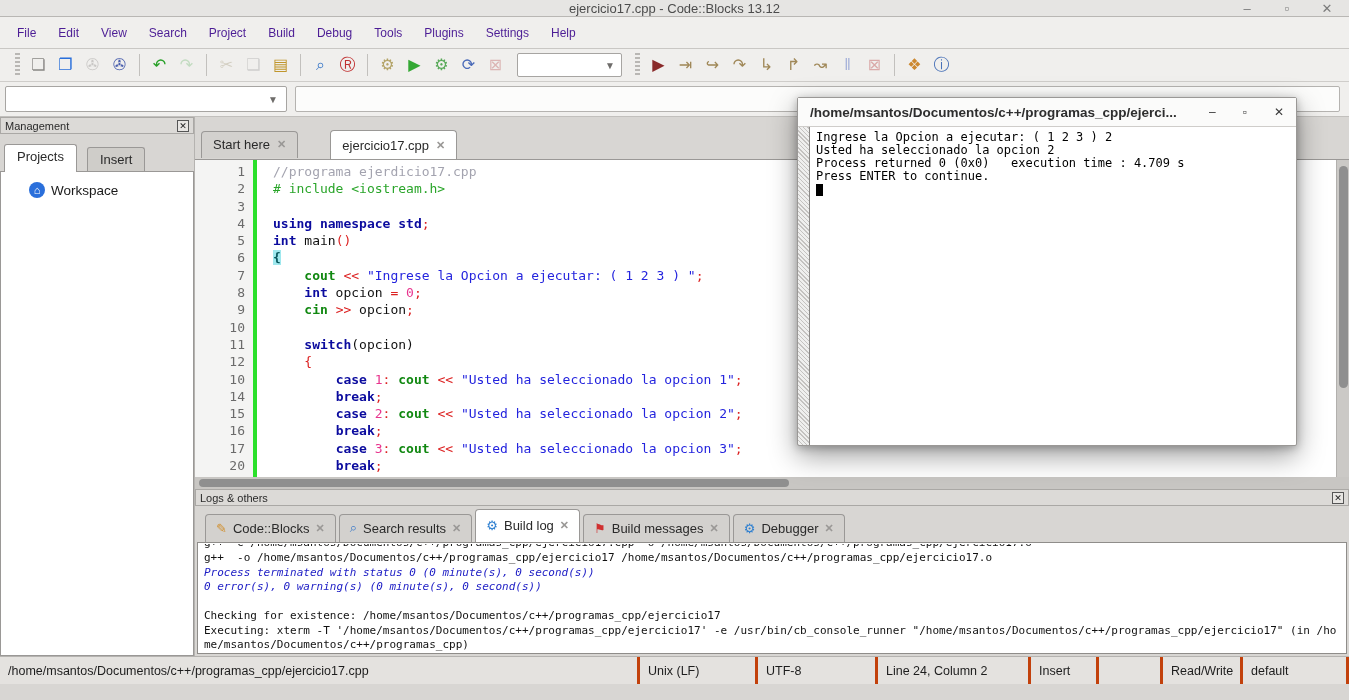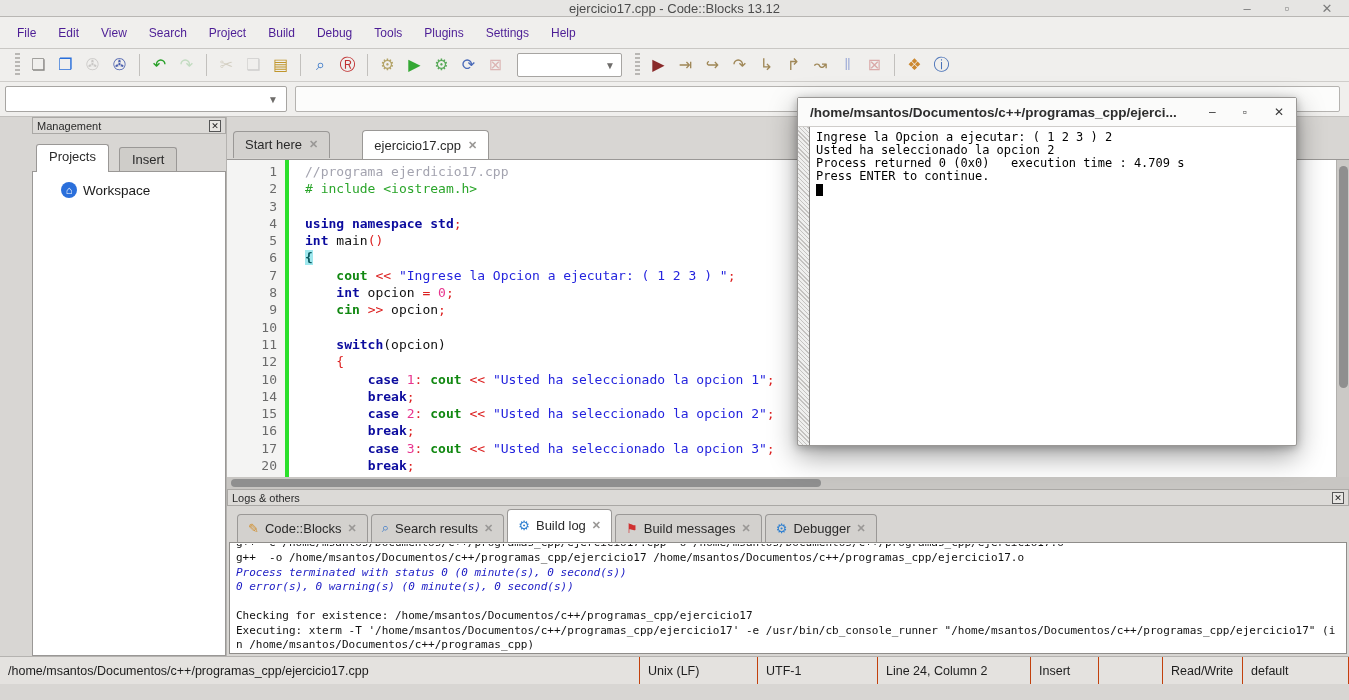--- a/index.html
+++ b/index.html
@@ -34,21 +34,21 @@
   .toolbar2 { height:35px; background:#f0efed; border-bottom:1px solid #c2c0bd;
     display:flex; align-items:center; gap:8px; padding:0 5px; }
   .combo2 { width:282px; height:26px; background:#fff; border:1px solid #a7a5a2; border-radius:2px;
     display:flex; align-items:center; justify-content:flex-end; padding-right:8px; }
   .field2 { flex:1; height:26px; background:#fcfcfb; border:1px solid #b5b3b0; border-radius:2px; margin-right:4px; }
 
   
   .mainrow { height:539px; display:flex; }
 
   
-  .mgmt { width:195px; background:#d8d6d3; display:flex; flex-direction:column; border-right:1px solid #b5b3b0;margin-left:32px; }
+  .mgmt { width:195px; background:#d8d6d3; display:flex; flex-direction:column; border-right:1px solid #b5b3b0; }
   .caption { height:17px; background:#dcdad7; border:1px solid #aaa8a5; display:flex; align-items:center;
     font-size:11px; color:#2a2a2a; padding:0 4px; }
   .caption .cap-label { flex:1; }
   .capx { width:12px; height:12px; border:1px solid #555; font-size:9px; line-height:10px;
     text-align:center; color:#222; background:#e8e6e3; }
   .mgmt-tabs { display:flex; align-items:flex-end; height:29px; padding-left:4px; margin-top:9px;gap:8px; }
   .mtab { font-size:13px; color:#2a2a2a; padding:4px 12px 5px; border:1px solid #9a9896; border-bottom:none;
     background:#cfcdc9; border-radius:3px 3px 0 0; margin-right:2px; }
   .mtab.active { background:#fff; height:28px; position:relative; z-index:2; }
   .mgmt-body { flex:1; background:#fff; border:1px solid #9a9896; margin-top:-1px; padding:10px 0 0 28px; }
@@ -98,21 +98,21 @@
   .ltab .licon { font-size:13px; }
   .logbody { flex:1; background:#fff; border:1px solid #8f8d8a; margin:0 2px 2px 2px;
     padding:1px 6px; font-size:11px; line-height:14.5px; color:#111;
     white-space:pre-wrap; word-break:break-all; overflow:hidden; }
   .log-info { color:#1b1bc4; font-style:italic; }
   .log-clip { height:7px; overflow:hidden; }
   .log-clip span { display:block; margin-top:-8px; }
 
   
   .statusbar { height:28px; background:#e4e2df; border-top:1px solid #b5b3b0; display:flex; align-items:stretch; }
-  .sfield { border-right:1px solid #c2410c; display:flex; align-items:center; padding:0 8px;
+  .sfield { border-right:3px solid #c2410c; display:flex; align-items:center; padding:0 8px;
     font-size:12.5px; color:#1d1d1d; white-space:nowrap; overflow:hidden; }
   .sfield.first { flex:1; }
 
   
   .xterm { position:absolute; left:797px; top:97px; width:500px; height:349px; z-index:50;
     background:#fff; border:1px solid #9a9896; border-radius:2px;
     box-shadow:0 10px 28px rgba(0,0,0,.38), 0 2px 8px rgba(0,0,0,.25); display:flex; flex-direction:column; }
   .xtitle { height:29px; background:#fbfbfa; border-bottom:1px solid #cfcdca;
     display:flex; align-items:center; padding:0 12px; }
   .xtitle .xt { flex:1; font-size:13.5px; font-weight:bold; color:#2e2e2e;
@@ -356,21 +356,21 @@
           </span>
         </div>
       <div class="logbody mono" id="log-body"><div class="log-clip"><span>g++ -c /home/msantos/Documentos/c++/programas_cpp/ejercicio17.cpp -o /home/msantos/Documentos/c++/programas_cpp/ejercicio17.o</span></div><div>g++  -o /home/msantos/Documentos/c++/programas_cpp/ejercicio17 /home/msantos/Documentos/c++/programas_cpp/ejercicio17.o</div><div class="log-info">Process terminated with status 0 (0 minute(s), 0 second(s))</div><div class="log-info">0 error(s), 0 warning(s) (0 minute(s), 0 second(s))</div><div>&nbsp;</div><div>Checking for existence: /home/msantos/Documentos/c++/programas_cpp/ejercicio17</div><div>Executing: xterm -T '/home/msantos/Documentos/c++/programas_cpp/ejercicio17' -e /usr/bin/cb_console_runner "/home/msantos/Documentos/c++/programas_cpp/ejercicio17" (in /home/msantos/Documentos/c++/programas_cpp)</div></div>
     </div>
   </div>
 </div>
 
 <div class="statusbar" id="statusbar">
     <span class="sfield first">/home/msantos/Documentos/c++/programas_cpp/ejercicio17.cpp</span>
     <span class="sfield" style="width: 118px;">Unix (LF)</span>
-    <span class="sfield" style="width: 120px;">UTF-1</span>
+    <span class="sfield" style="width: 120px;">UTF-8</span>
     <span class="sfield" style="width: 153px;">Line 24, Column 2</span>
     <span class="sfield" style="width: 68px;">Insert</span>
     <span class="sfield" style="width: 64px;"></span>
     <span class="sfield" style="width: 80px;">Read/Write</span>
     <span class="sfield" style="width: 106px;">default</span>
   </div>
 
 <div class="xterm">
   <div class="xtitle">
     <span class="xt">/home/msantos/Documentos/c++/programas_cpp/ejerci...</span>

